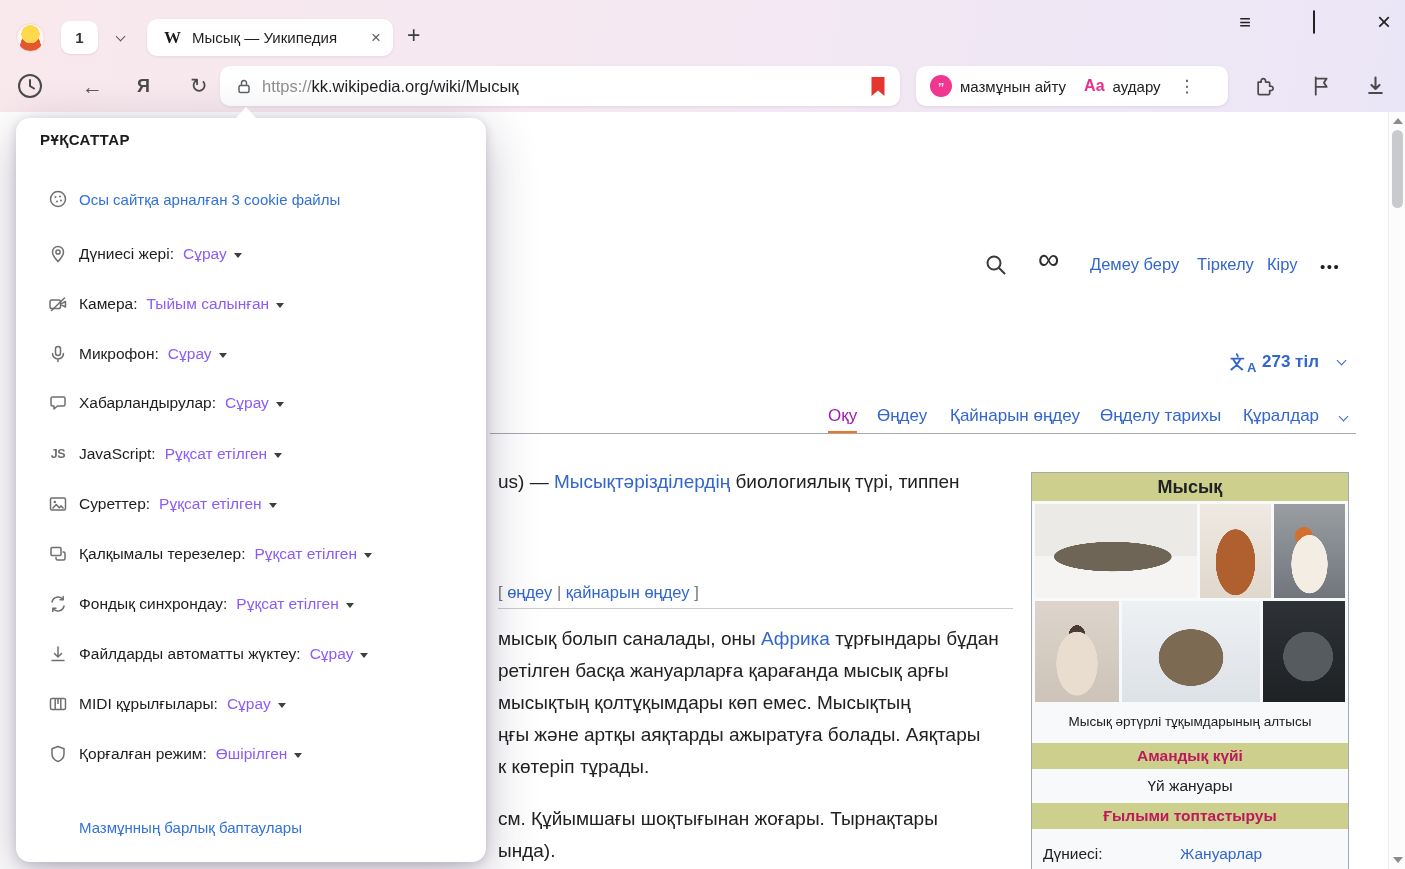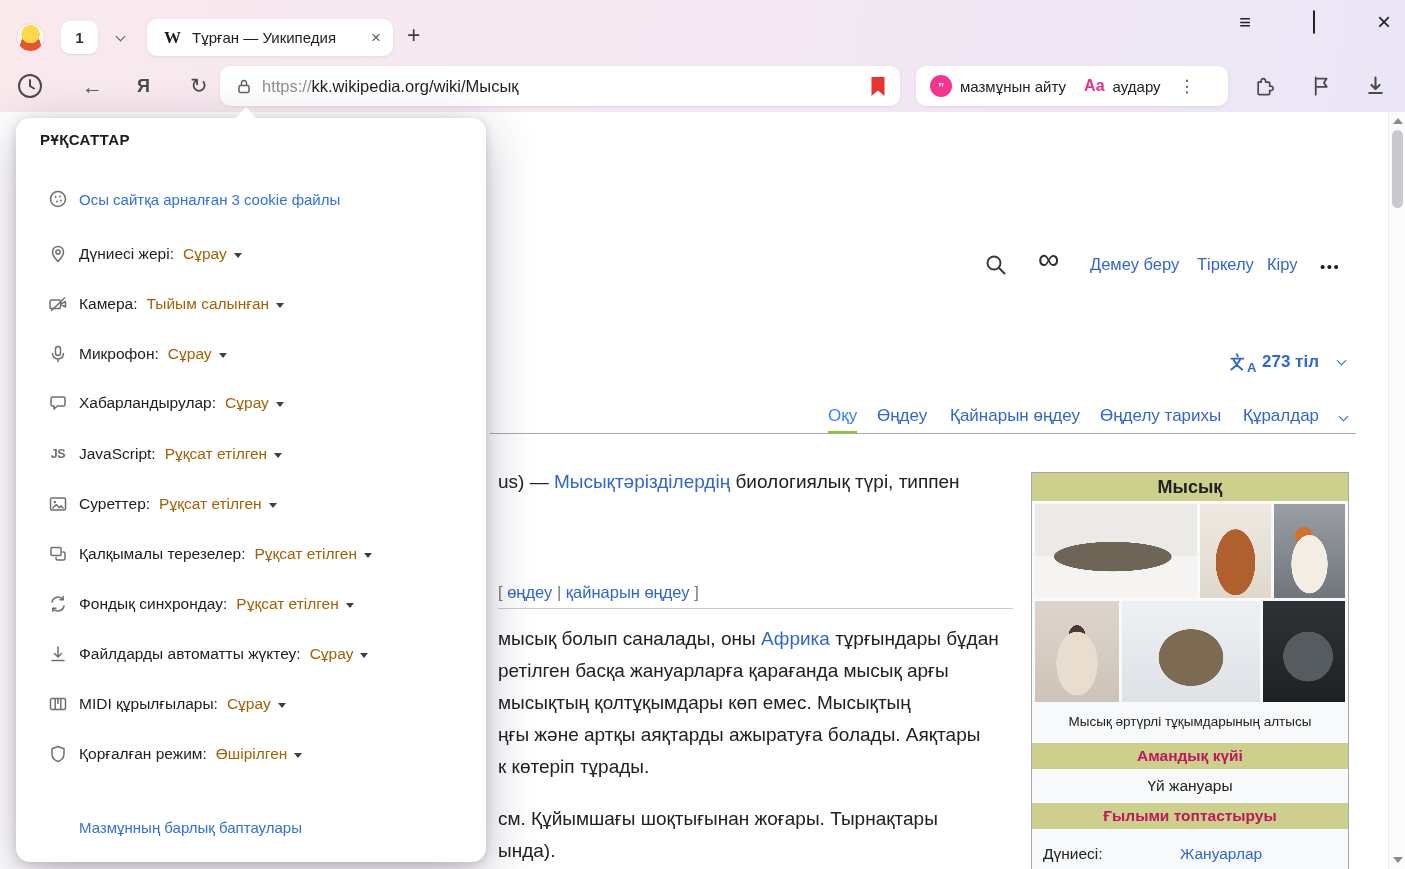--- a/index.html
+++ b/index.html
@@ -52,21 +52,21 @@
   
   .page { position:absolute; left:0; top:112px; width:1389px; height:757px; background:#fff; z-index:1; }
   .wlink { color:#3366cc; }
   .plink { position:absolute; font-size:16.5px; color:#3366cc; white-space:nowrap; }
   .moredots { position:absolute; left:1320px; top:146px; font-size:15px; color:#202122; letter-spacing:1.5px; }
   .inf { position:absolute; left:1038px; top:130px; font-size:30px; color:#2b2b2b; }
   .langlabel { position:absolute; left:1262px; top:240px; font-size:17px; font-weight:bold; color:#3366cc; white-space:nowrap; }
   .langchev { position:absolute; left:1338px; top:245px; color:#3366cc; }
   .tabline { position:absolute; left:490px; top:321px; width:866px; height:1px; background:#a2a9b1; }
   .wtab { position:absolute; top:294px; height:27px; font-size:17px; color:#3366cc; white-space:nowrap; }
-  .wtab.active { color:#3b82f6; border-bottom:2px solid #84cc16; }
+  .wtab.active { color:#a21caf; border-bottom:2px solid #f97316; }
   .toolschev { position:absolute; left:1340px; top:301px; color:#3366cc; }
 
   .aline { position:absolute; left:498px; font-size:19px; color:#202122; white-space:nowrap; line-height:26px; }
   .aline.edit { font-size:16.5px; }
   .bracket { color:#72777d; }
   .hrule { position:absolute; left:498px; top:496px; width:515px; height:1px; background:#c8ccd1; }
 
   
   .infobox { position:absolute; left:1031px; top:360px; width:318px; background:#f8f9fa; border:1px solid #a2a9b1; }
   .ib-title { height:28px; line-height:28px; text-align:center; font-size:18px; font-weight:bold; color:#202122; background:#cdd08c; }
@@ -97,21 +97,21 @@
 
   
   .panel { position:absolute; left:16px; top:118px; width:470px; height:744px; background:#fff; border-radius:14px;
            box-shadow:0 2px 10px rgba(50,30,70,.18), 0 14px 50px rgba(50,30,70,.30); z-index:60; }
   .caret { position:absolute; left:236px; top:107px; width:0; height:0; border-left:10px solid transparent;
            border-right:10px solid transparent; border-bottom:11px solid #fff; z-index:61; }
   .ptitle { position:absolute; left:40px; top:131px; font-size:15px; font-weight:bold; letter-spacing:.4px; color:#1c1c1e; z-index:62; }
   .prow { position:absolute; left:48px; height:26px; display:flex; align-items:center; z-index:62; }
   .picon { width:20px; height:20px; flex:none; display:flex; align-items:center; justify-content:center; }
   .plabel { font-size:15.5px; color:#1d1d1f; margin-left:11px; white-space:nowrap; }
-  .pvalue { font-size:15.5px; color:#a16207; margin-left:9px; white-space:nowrap; display:flex; align-items:center; cursor:pointer; }
+  .pvalue { font-size:15.5px; color:#8b5cf6; margin-left:9px; white-space:nowrap; display:flex; align-items:center; cursor:pointer; }
   .tri { width:0; height:0; border-left:4.5px solid transparent; border-right:4.5px solid transparent;
          border-top:5px solid #3f3f3f; display:inline-block; margin-left:7px; margin-top:2px; }
   .blink { font-size:15px; color:#3172d9; white-space:nowrap; }
   .jsletters { font-size:12.5px; font-weight:bold; color:#6f6f6f; letter-spacing:-.5px; }
 </style>
 </head>
 <body>
 
 <div class="page">
 
@@ -194,21 +194,21 @@
   <div class="sarrow down"></div>
 </div>
 
 <div class="chrome">
   <div class="avatar"></div>
   <div class="groupchip">1</div>
   <span class="groupchev chev"></span>
 
   <div class="tab">
     <span class="fav">W</span>
-    <span class="ttl">Тұрған — Уикипедия</span>
+    <span class="ttl">Мысық — Уикипедия</span>
     <span class="tclose">×</span>
   </div>
   <span class="newtab">+</span>
 
   <div class="wctrls">
     <span class="wctrl">≡</span>
     <span class="wctrl"><span class="maxbox"></span></span>
     <span class="wctrl wclose">×</span>
   </div>
 

